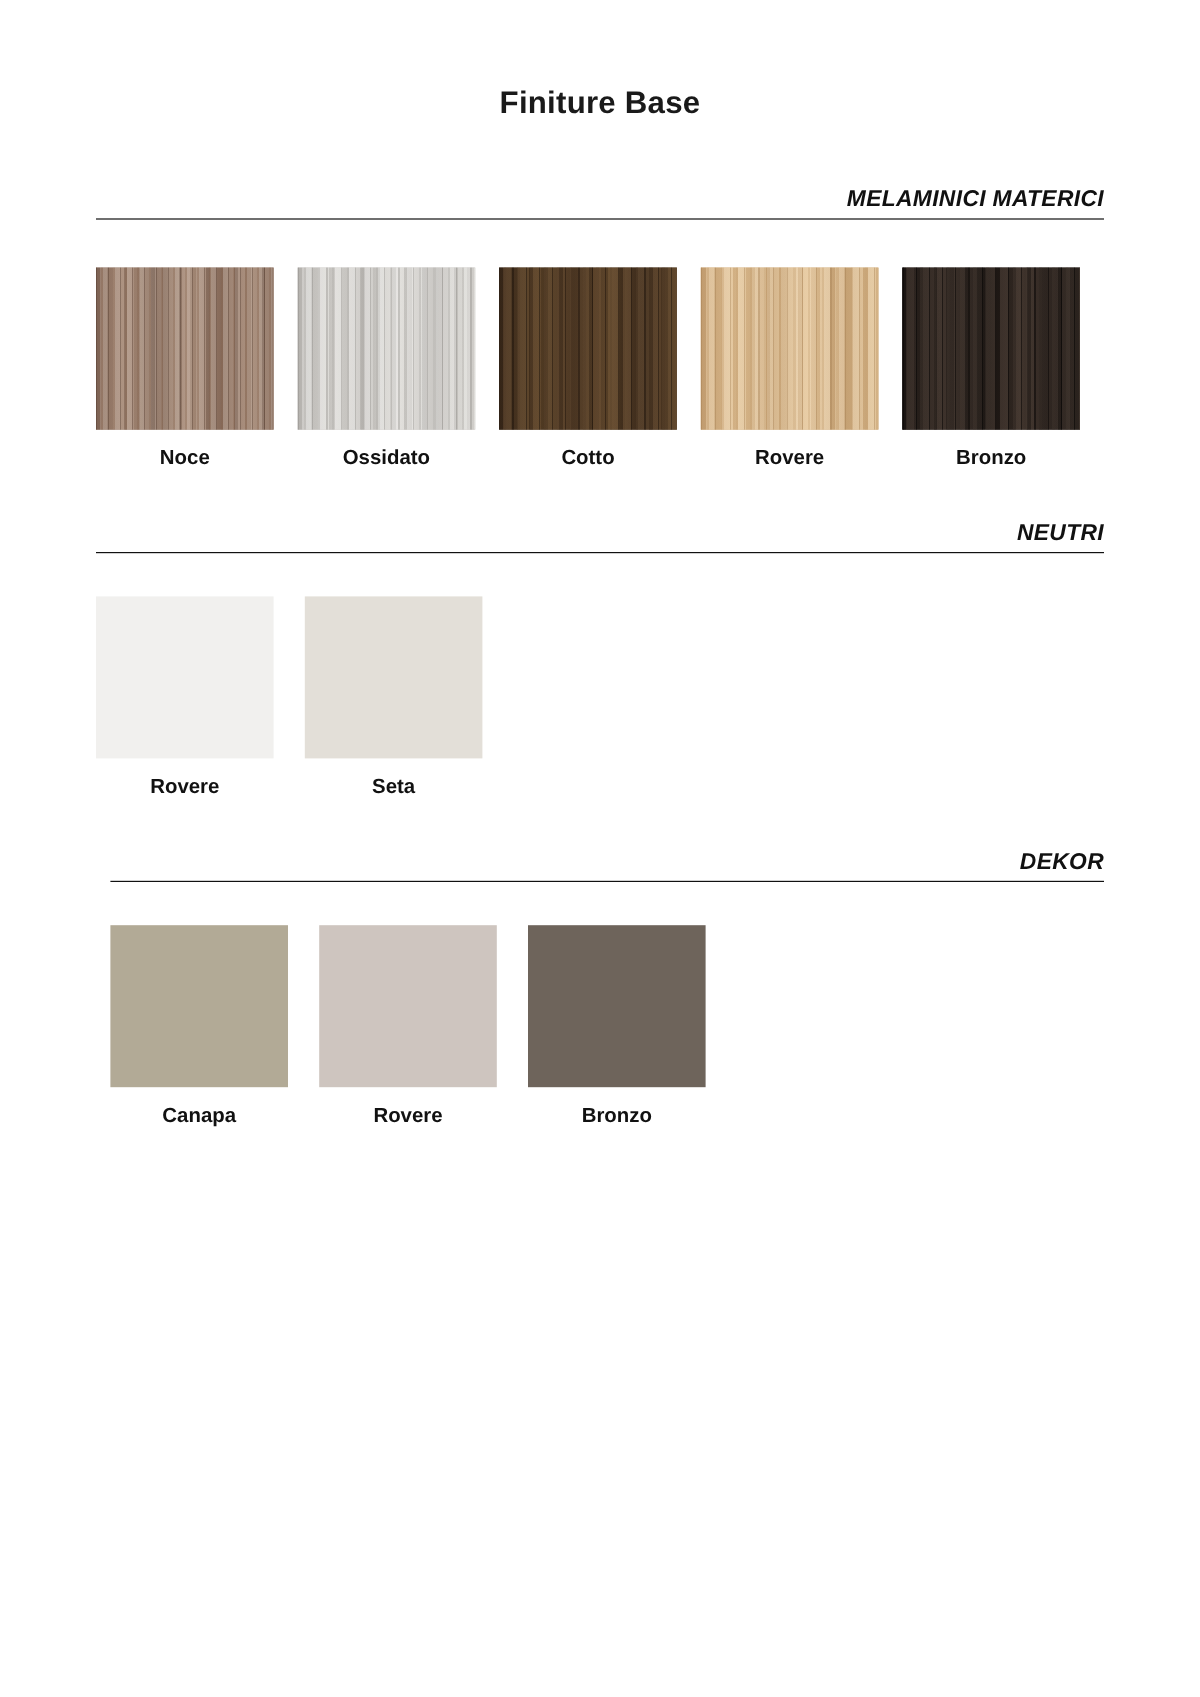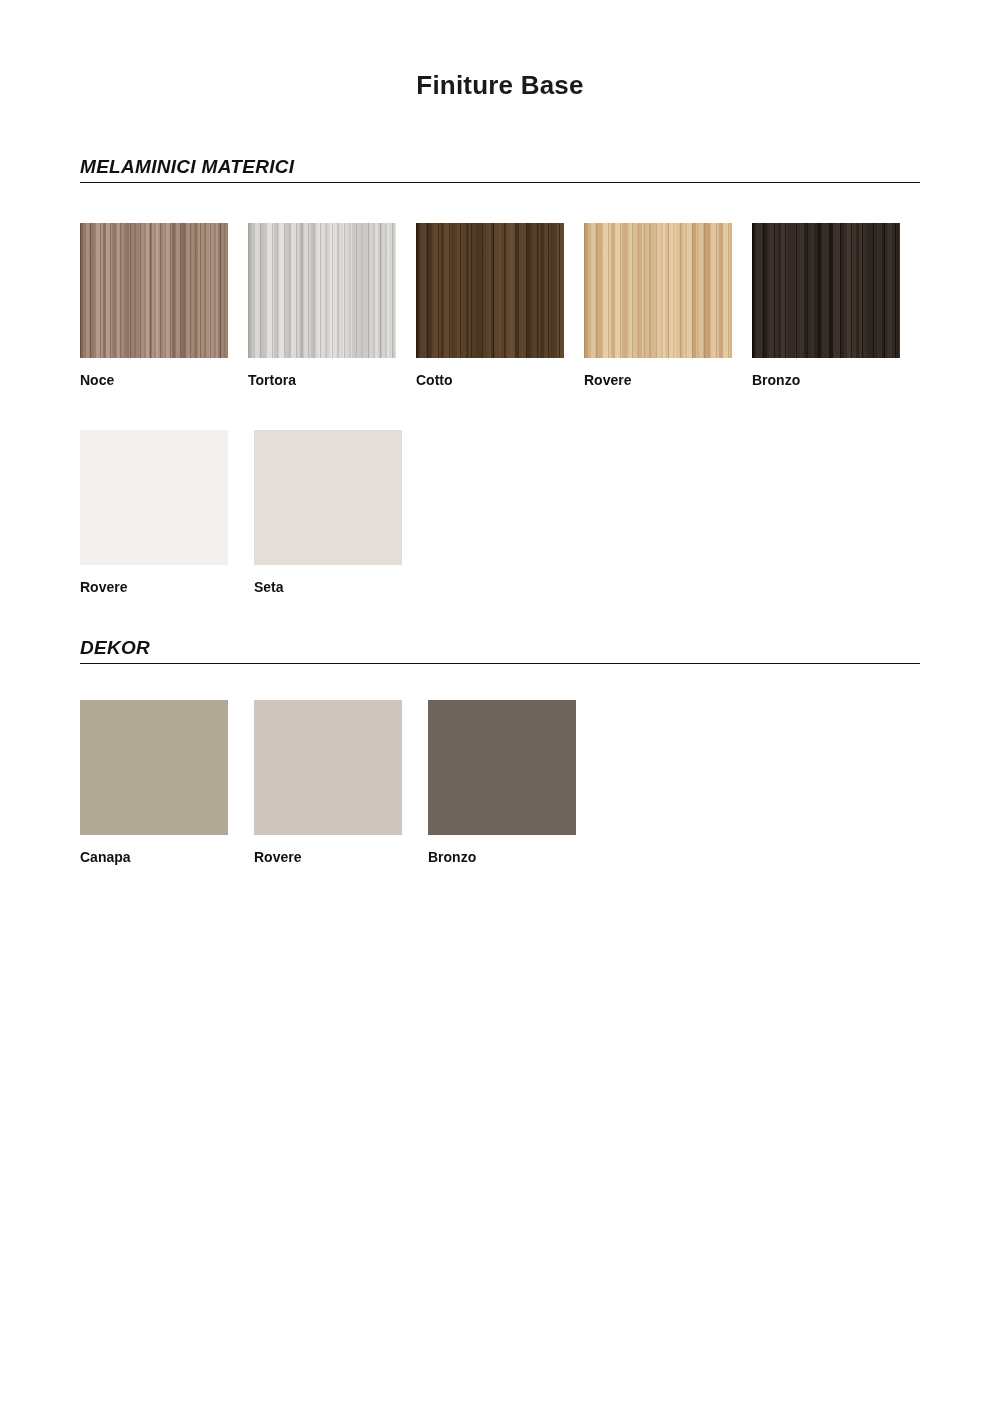--- a/index.html
+++ b/index.html
@@ -31,20 +31,21 @@
     padding-top: 70px;
     color: #1a1a1a;
   }
   .section {
     margin-top: 0;
   }
   .section-header {
     margin: 0 80px 0 80px;
     padding-bottom: 4px;
     border-bottom: 1.5px solid #111111;
+    text-align: right;
   }
   .section-title {
     font-size: 19px;
     font-style: italic;
     font-weight: bold;
     color: #111111;
     letter-spacing: 0.3px;
   }
   .swatch-row {
     display: flex;
@@ -57,33 +58,33 @@
     flex-direction: column;
     align-items: flex-start;
   }
   .swatch {
     width: 148px;
     height: 135px;
     display: block;
   }
   .swatch-label {
     width: 148px;
-    text-align: left;
-    font-size: 14px;
+    text-align: center;
+    font-size: 17px;
     font-weight: bold;
     color: #111111;
     margin-top: 14px;
   }
 
   
   #sec-melaminici { margin-top: 55px; }
   #sec-melaminici .swatch-row { margin-top: 40px; }
   #sec-neutri { margin-top: 42px; }
   #sec-neutri .swatch-row { margin-top: 36px; }
-  #sec-dekor { margin-top: 42px; }
+  #sec-dekor { margin-top: 42px; margin-left: 12px; }
   #sec-dekor .swatch-row { margin-top: 36px; }
 
   
   .grain-noce {
     background-color: #9c8374;
     background-image:
       repeating-linear-gradient(90deg,
         rgba(60,38,28,0.30) 0px, rgba(60,38,28,0.30) 1px,
         rgba(255,255,255,0.00) 1px, rgba(255,255,255,0.00) 4px,
         rgba(130,96,74,0.28) 4px, rgba(130,96,74,0.28) 6px,
@@ -167,38 +168,41 @@
     <div class="section-header">
       <span class="section-title">MELAMINICI MATERICI</span>
     </div>
     <div class="swatch-row">
       <div class="swatch-cell">
         <div class="swatch grain-noce"></div>
         <div class="swatch-label">Noce</div>
       </div>
       <div class="swatch-cell">
         <div class="swatch grain-ossidato"></div>
-        <div class="swatch-label">Tortora</div>
+        <div class="swatch-label">Ossidato</div>
       </div>
       <div class="swatch-cell">
         <div class="swatch grain-cotto"></div>
         <div class="swatch-label">Cotto</div>
       </div>
       <div class="swatch-cell">
         <div class="swatch grain-rovere"></div>
         <div class="swatch-label">Rovere</div>
       </div>
       <div class="swatch-cell">
         <div class="swatch grain-carbone"></div>
         <div class="swatch-label">Bronzo</div>
       </div>
     </div>
   </div>
 
   <div class="section" id="sec-neutri">
+    <div class="section-header">
+      <span class="section-title">NEUTRI</span>
+    </div>
     <div class="swatch-row">
       <div class="swatch-cell">
         <div class="swatch" style="background:#f1f0ee"></div>
         <div class="swatch-label">Rovere</div>
       </div>
       <div class="swatch-cell">
         <div class="swatch" style="background:#e3dfd8"></div>
         <div class="swatch-label">Seta</div>
       </div>
     </div>

